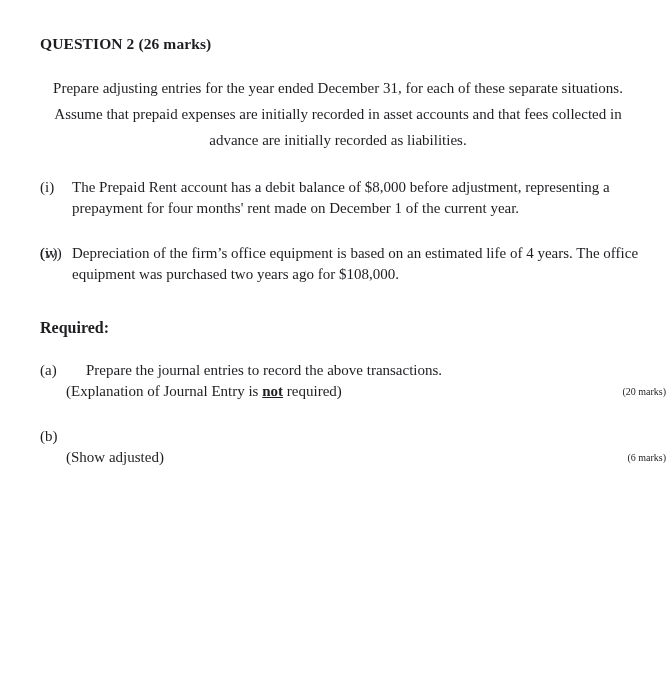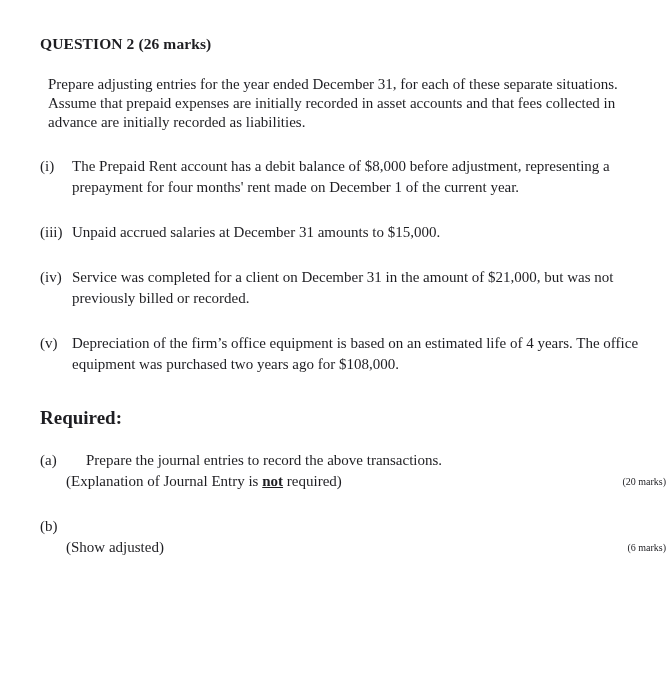--- a/index.html
+++ b/index.html
@@ -28,24 +28,24 @@
   .q-heading {
     font-size: 15.5px;
     font-weight: bold;
     letter-spacing: 0.1px;
     margin: 4px 0 0 0;
     line-height: 20px;
   }
 
   .intro {
     font-size: 15px;
-    line-height: 19px;
-    margin: 21px 0 0 8px;
+    line-height: 26px;
+    margin: 21px 0 0 0;
     width: 596px;
-    text-align: left;
+    text-align: center;
   }
 
   
   .roman-list {
     margin: 24px 0 0 0;
     padding: 0;
     list-style: none;
   }
   .roman-list > li {
     position: relative;
@@ -61,21 +61,21 @@
     left: 0;
     top: 0;
     width: 30px;
     text-align: left;
     font-size: 15px;
     line-height: 21px;
     white-space: nowrap;
   }
 
   .required-heading {
-    font-size: 19px;
+    font-size: 16px;
     font-weight: bold;
     line-height: 21px;
     margin: 32px 0 0 0;
   }
 
   
   .alpha-list {
     margin: 22px 0 0 0;
     padding: 0;
     list-style: none;
@@ -131,26 +131,21 @@
   <h1 class="q-heading">QUESTION 2 (26 marks)</h1>
 
   <p class="intro">Prepare adjusting entries for the year ended December 31, for each of these separate situations. Assume that prepaid expenses are initially recorded in asset accounts and that fees collected in advance are initially recorded as liabilities.</p>
 
   <ul class="roman-list">
     <li>
       <span class="marker">(i)</span>
       <span class="body">The Prepaid Rent account has a debit balance of $8,000 before adjustment, representing a prepayment for four months' rent made on December 1 of the current year.</span>
     </li>
     <li>
-      <span class="marker">(iii)</span>
-      <span class="body">Unpaid accrued salaries at December 31 amounts to $15,000.</span>
-    </li>
-    <li>
       <span class="marker">(iv)</span>
-      <span class="body">Service was completed for a client on December 31 in the amount of $21,000, but was not previously billed or recorded.</span>
     </li>
     <li>
       <span class="marker">(v)</span>
       <span class="body">Depreciation of the firm’s office equipment is based on an estimated life of 4 years. The office equipment was purchased two years ago for $108,000.</span>
     </li>
   </ul>
 
   <h2 class="required-heading">Required:</h2>
 
   <ul class="alpha-list">

